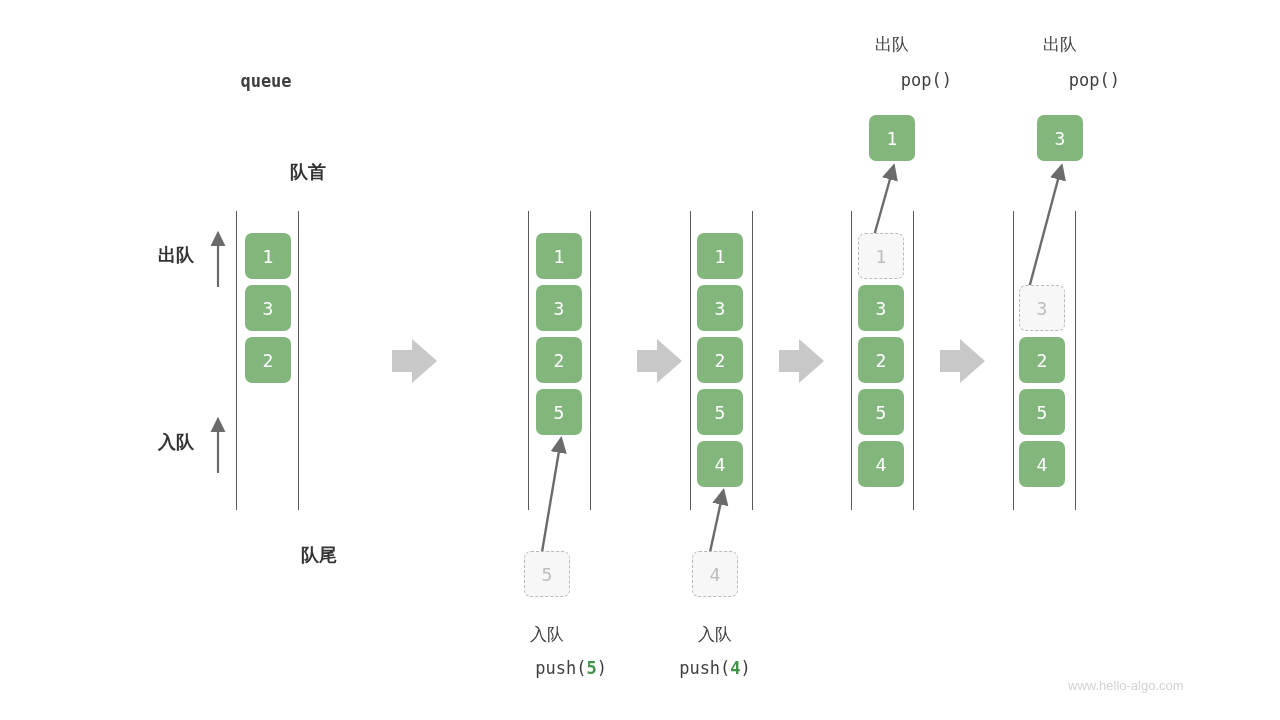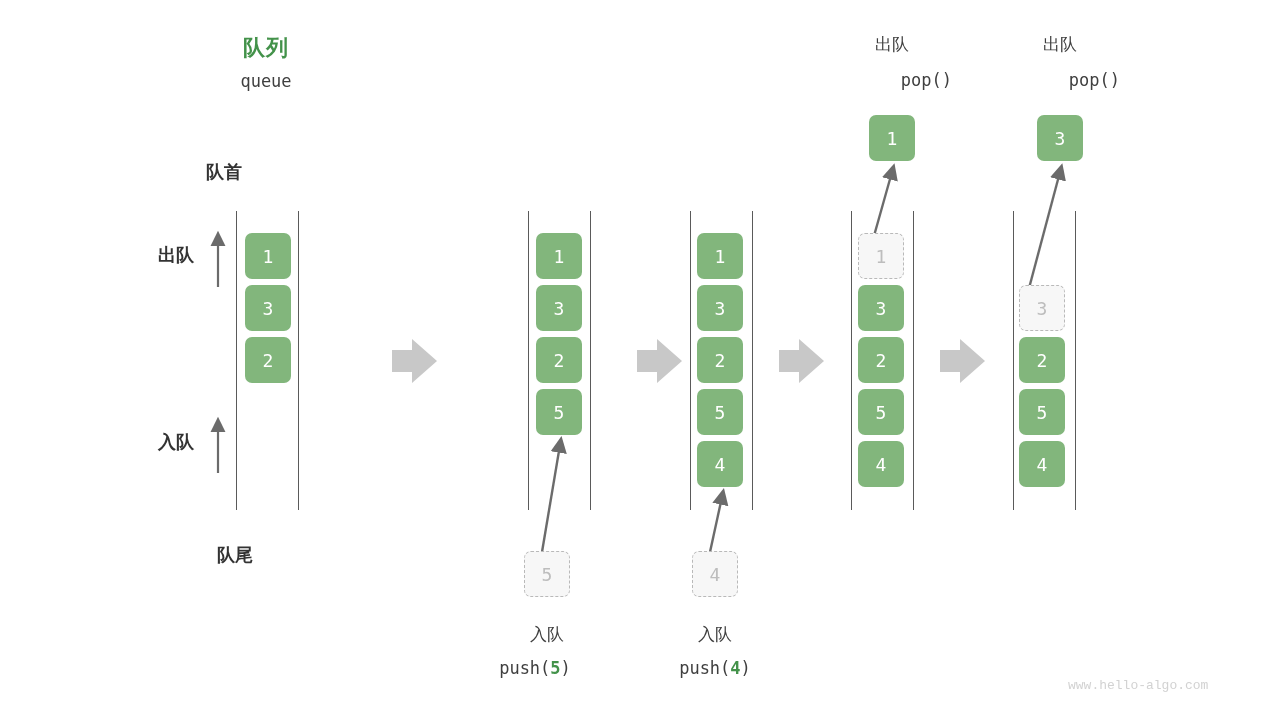--- a/index.html
+++ b/index.html
@@ -30,21 +30,21 @@
   .col-head-code{
     font-family:"DejaVu Sans Mono","Liberation Mono",monospace;
     font-size:17px;color:#3f3f3f;text-align:right;white-space:nowrap;
   }
   .side-label{
     font-size:18px;font-weight:bold;color:#333333;
     white-space:nowrap;text-align:center;
   }
   .end-label{
     font-size:18px;font-weight:bold;color:#333333;
-    white-space:nowrap;text-align:left;
+    white-space:nowrap;text-align:right;
   }
   .op-cn{
     font-size:17px;color:#3f3f3f;text-align:center;white-space:nowrap;
   }
   .op-code{
     font-family:"DejaVu Sans Mono","Liberation Mono",monospace;
     font-size:17px;color:#3f3f3f;text-align:center;white-space:nowrap;
   }
   .op-code .num{color:#43924a;font-weight:bold;}
 
@@ -64,21 +64,21 @@
     box-sizing:border-box;
   }
   .box.ghost{
     background:#f7f7f7;
     border:1.6px dashed #b9b9b9;
     color:#bdbdbd;
   }
 
   
   .watermark{
-    font-family:Liberation Mono, monospace;
+    font-family:Liberation Sans, sans-serif;
     font-size:13px;color:#d2d2d2;white-space:nowrap;
   }
 
   svg.overlay{position:absolute;left:0;top:0;width:1280px;height:720px;pointer-events:none;}
 </style>
 </head>
 <body>
 
 <div class="stage">
 
@@ -117,22 +117,21 @@
       <path d="M637,350 L657,350 L657,339 L682,361 L657,383 L657,372 L637,372 Z" fill="#c8c8c8"></path>
     </g>
     <g>
       <path d="M779,350 L799,350 L799,339 L824,361 L799,383 L799,372 L779,372 Z" fill="#c8c8c8"></path>
     </g>
     <g>
       <path d="M940,350 L960,350 L960,339 L985,361 L960,383 L960,372 L940,372 Z" fill="#c8c8c8"></path>
     </g>
   </svg>
 
-  <div class="abs title-cn" style="left:186px;top:33px;width:160px;">队列</div>
-  <div class="abs title-en" style="left:186px;top:71px;width:160px;">queue</div>
+  <div class="abs title-en" style="left:186px;top:71px;width:160px;font-weight:bold;">queue</div>
 
   <div class="abs end-label" style="left:206px;top:160px;width:120px;">队首</div>
   <div class="abs end-label" style="left:217px;top:543px;width:120px;">队尾</div>
 
   <div class="abs side-label" style="left:143px;top:243px;width:66px;">出队</div>
   <div class="abs side-label" style="left:143px;top:430px;width:66px;">入队</div>
 
   <div class="abs rail" style="left:236px;top:211px;height:299px;"></div>
   <div class="abs rail" style="left:298px;top:211px;height:299px;"></div>
 
@@ -144,21 +143,21 @@
   <div class="abs rail" style="left:590px;top:211px;height:299px;"></div>
 
   <div class="abs box" style="left:536px;top:233px;">1</div>
   <div class="abs box" style="left:536px;top:285px;">3</div>
   <div class="abs box" style="left:536px;top:337px;">2</div>
   <div class="abs box" style="left:536px;top:389px;">5</div>
 
   <div class="abs box ghost" style="left:524px;top:551px;">5</div>
 
   <div class="abs op-cn" style="left:487px;top:623px;width:120px;">入队</div>
-  <div class="abs op-code" style="left:475px;top:658px;width:120px;">
+  <div class="abs op-code" style="left:487px;top:658px;width:120px;text-align:right;">
     <span>push(</span><span class="num">5</span><span>)</span>
   </div>
 
   <div class="abs rail" style="left:690px;top:211px;height:299px;"></div>
   <div class="abs rail" style="left:752px;top:211px;height:299px;"></div>
 
   <div class="abs box" style="left:697px;top:233px;">1</div>
   <div class="abs box" style="left:697px;top:285px;">3</div>
   <div class="abs box" style="left:697px;top:337px;">2</div>
   <div class="abs box" style="left:697px;top:389px;">5</div>

